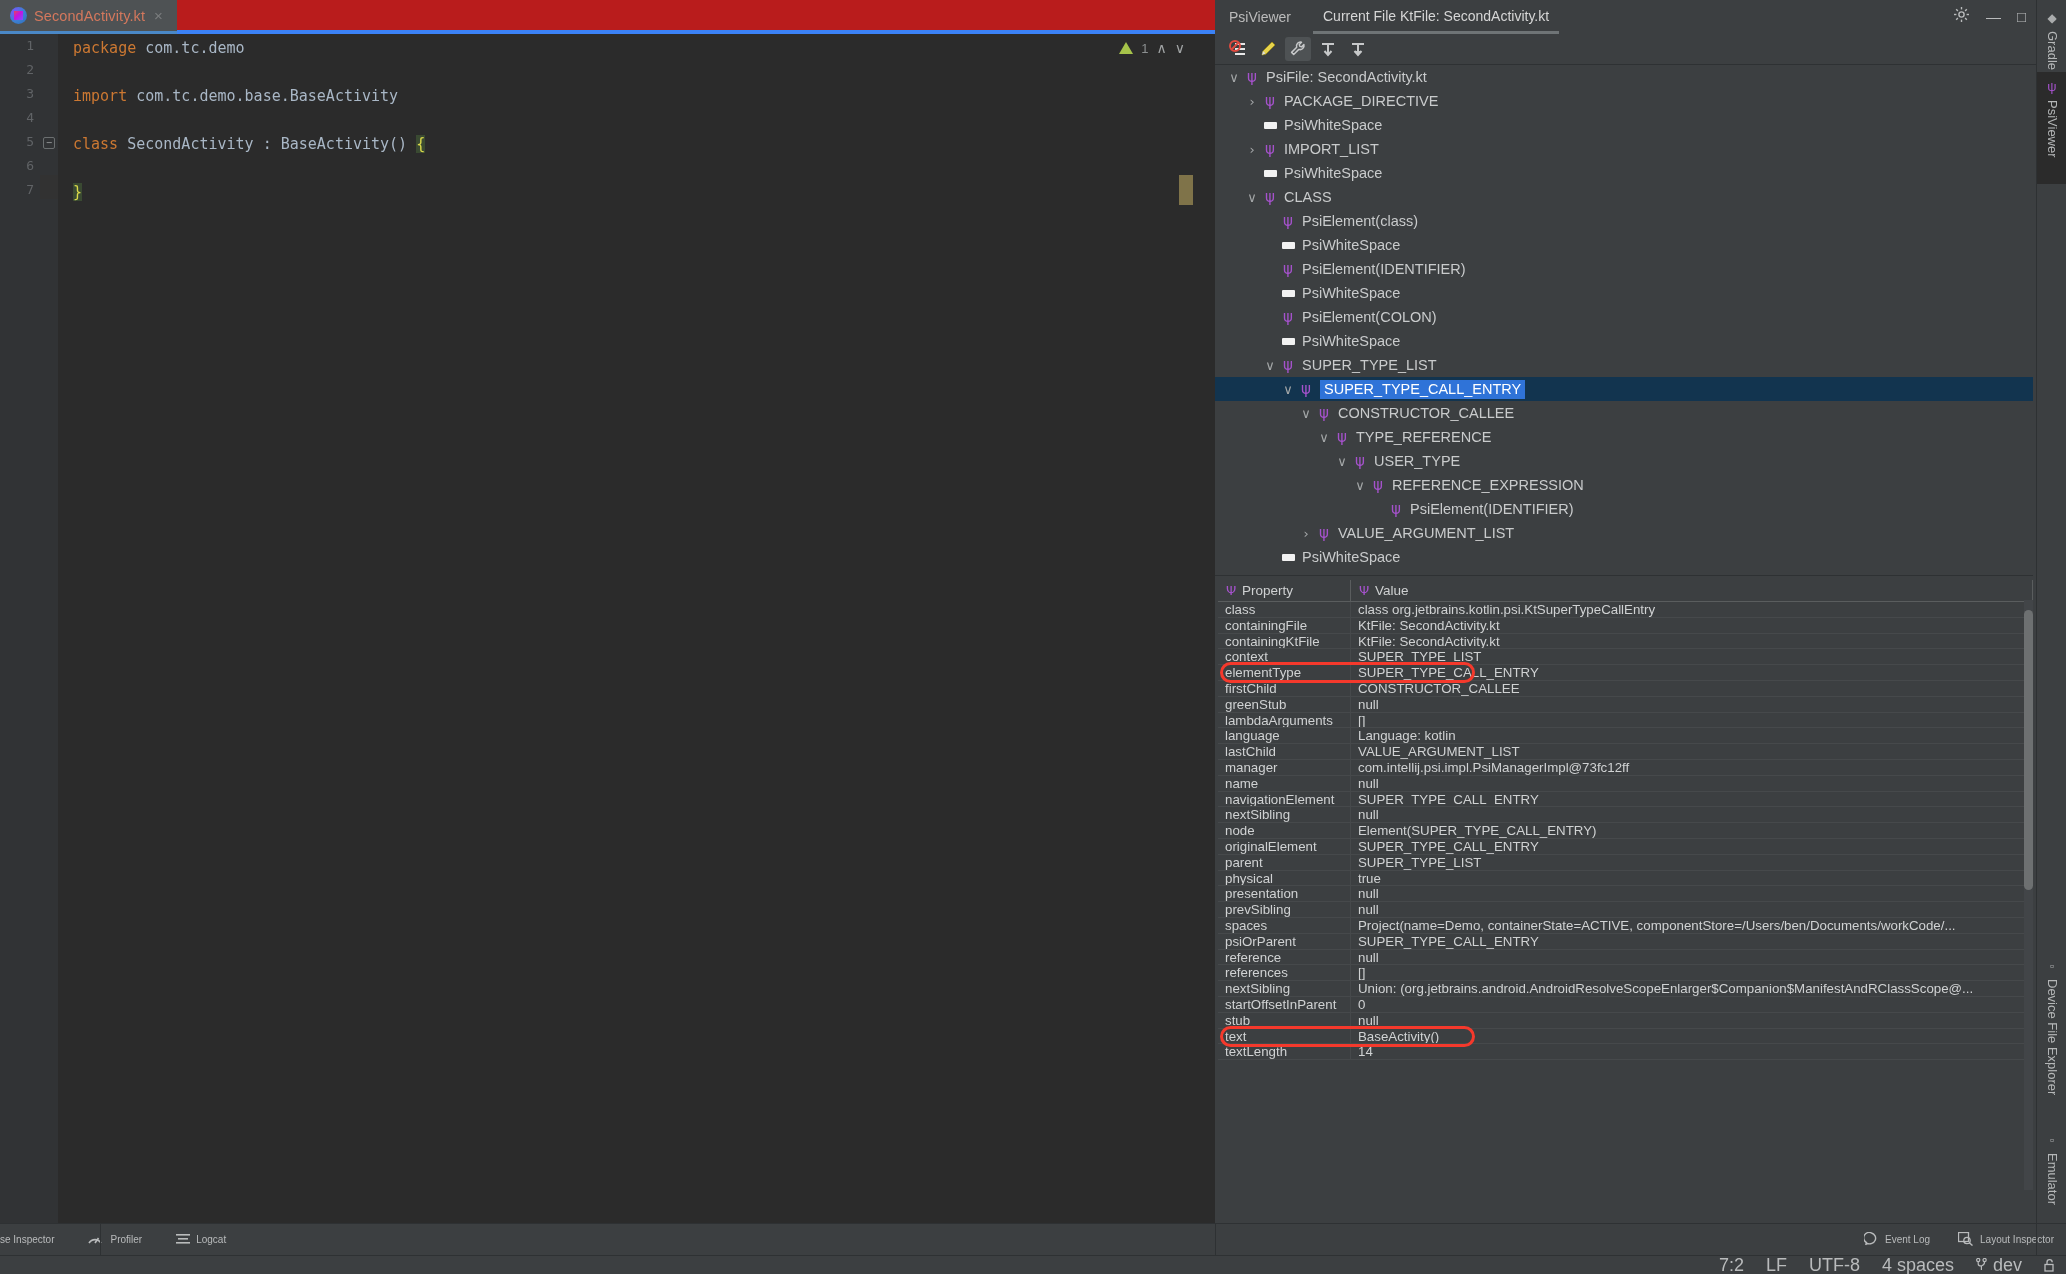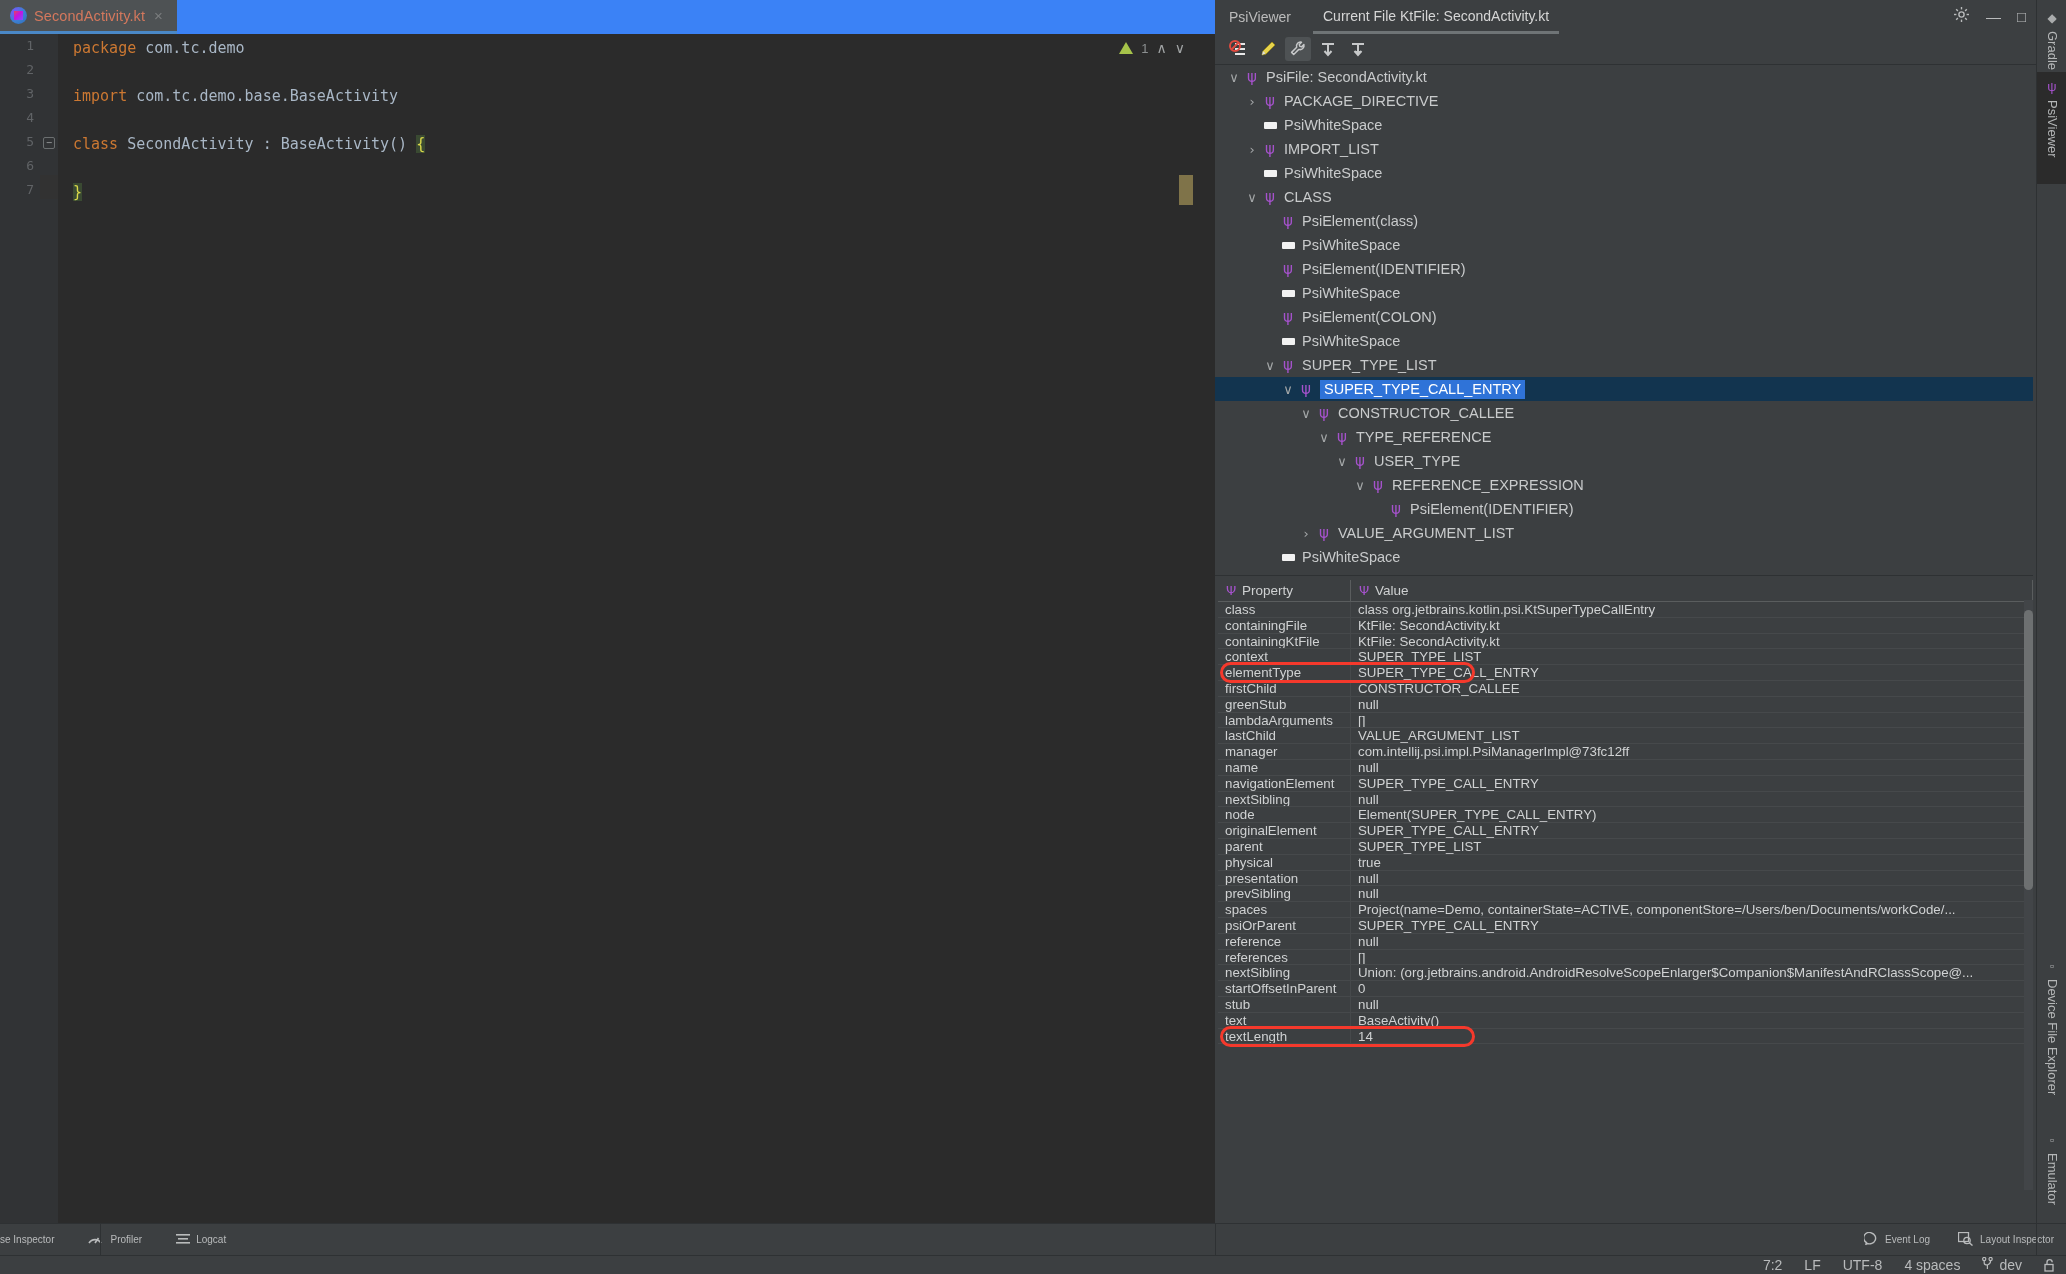--- a/index.html
+++ b/index.html
@@ -11,22 +11,22 @@
   }
   #root { position: relative; width: 2066px; height: 1274px; }
 
   
   #editor-pane {
     position: absolute; left: 0; top: 0; width: 1215px; height: 1223px;
     background: #2b2b2b;
   }
   #tabbar {
     position: absolute; left: 0; top: 0; width: 1215px; height: 34px;
-    background: #3b82f6;
-    border-bottom: 2px solid #3b82f6;
+    background: #b91c1c;
+    border-bottom: 4px solid #3b82f6;
   }
   #editor-tab {
     position: absolute; left: 0; top: 0; height: 34px;
     padding: 0 14px 0 10px;
     display: flex; align-items: center; gap: 7px;
     background: #4e5254;
     border-bottom: 3px solid #4a88c7;
   }
   .kt-icon { width: 17px; height: 17px; position: relative; flex: 0 0 auto; }
   .kt-icon .c1 { position:absolute; left:0; top:0; width:17px; height:17px; border-radius:50%;
@@ -193,21 +193,21 @@
   #bt-profiler { margin-left: 34px; }
   #bt-logcat { margin-left: 34px; }
   #bottom-right { position: absolute; right: 12px; display: flex; align-items: center; gap: 28px; }
 
   #status-bar {
     position: absolute; left: 0; top: 1255px; width: 2066px; height: 19px;
     background: #3c3f41; border-top: 1px solid #2e3133;
     display: flex; align-items: center; justify-content: flex-end;
     padding-right: 10px; gap: 22px;
   }
-  .sb-item { font-size: 14px; color: #b9bbbc; display:flex; align-items:center; gap:6px; cursor:pointer; }
+  .sb-item { font-size: 18px; color: #b9bbbc; display:flex; align-items:center; gap:6px; cursor:pointer; }
 
   #win-controls { position:absolute; right: 40px; top: 6px; display:flex; align-items:center; gap: 16px; }
   .wc { color:#b9bbbc; font-size: 15px; cursor:pointer; }
 
   .bar-sep { position:absolute; top:0; width:1px; height:32px; background:#2e3133; }
 </style>
 </head>
 <body>
 
 <div id="root">
@@ -487,20 +487,24 @@
             <div class="pcell-k">firstChild</div>
             <div class="pcell-v">CONSTRUCTOR_CALLEE</div>
           </div>
           <div class="prop-row">
             <div class="pcell-k">greenStub</div>
             <div class="pcell-v">null</div>
           </div>
           <div class="prop-row">
             <div class="pcell-k">lambdaArguments</div>
             <div class="pcell-v">[]</div>
+          </div>
+          <div class="prop-row">
+            <div class="pcell-k">language</div>
+            <div class="pcell-v">Language: kotlin</div>
           </div>
           <div class="prop-row">
             <div class="pcell-k">lastChild</div>
             <div class="pcell-v">VALUE_ARGUMENT_LIST</div>
           </div>
           <div class="prop-row">
             <div class="pcell-k">manager</div>
             <div class="pcell-v">com.intellij.psi.impl.PsiManagerImpl@73fc12ff</div>
           </div>
           <div class="prop-row">

